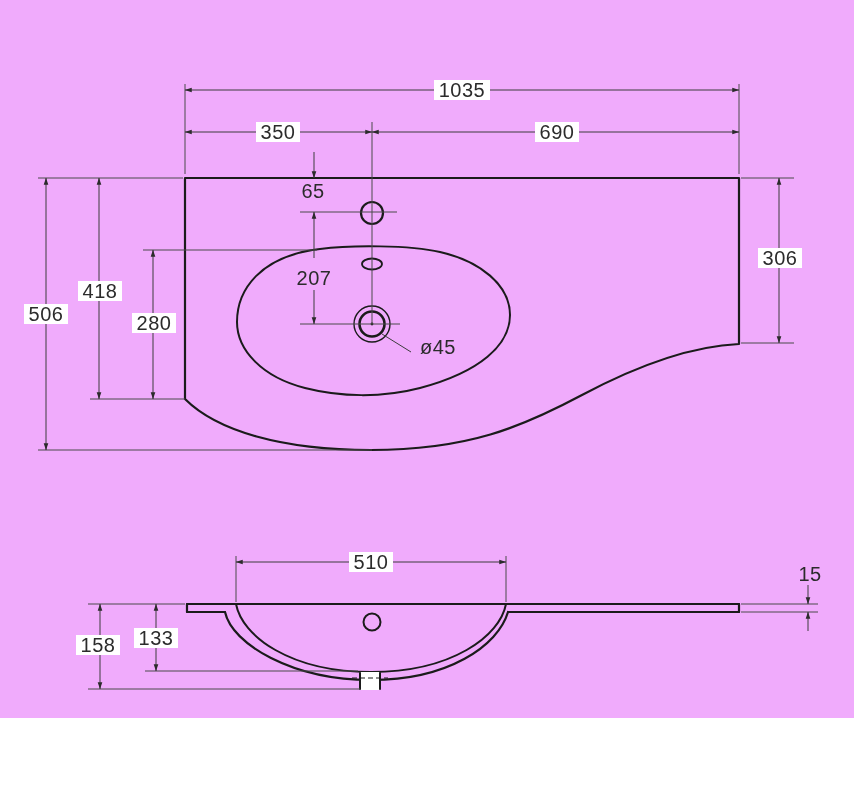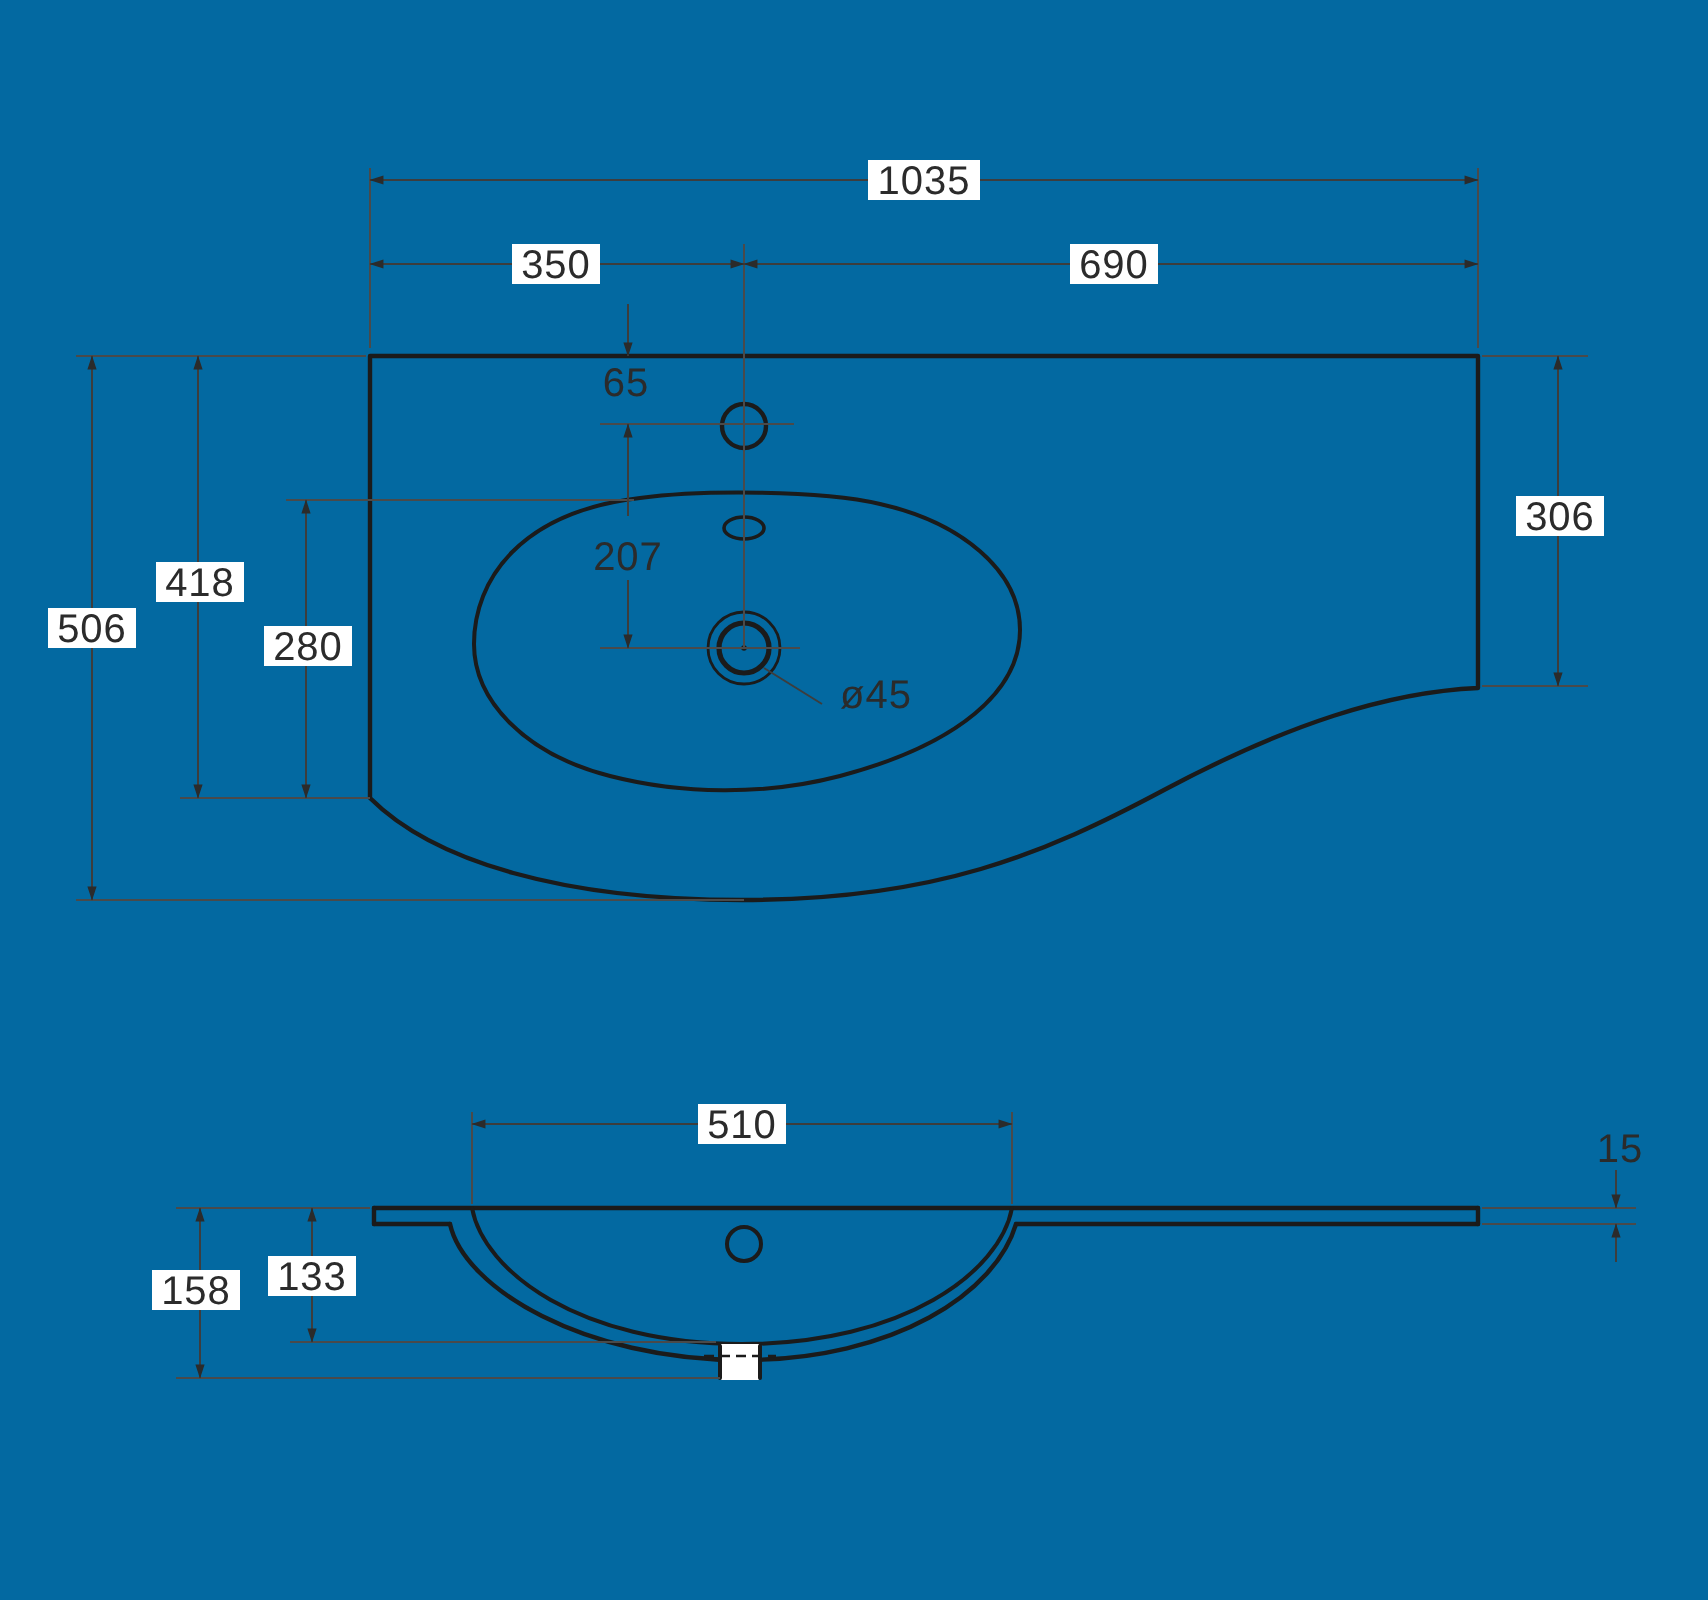--- a/index.html
+++ b/index.html
@@ -2,22 +2,22 @@
 <html><head>
 <meta charset="utf-8">
 <style>
   html, body {
     margin: 0;
     padding: 0;
     background: #ffffff;
   }
   .sheet {
     width: 854px;
-    height: 800px;
-    background: #0369a1;
+    height: 718px;
+    background: #f0abfc;
     position: relative;
     font-family: "Liberation Sans", sans-serif;
   }
   svg { display: block; }
 
   .outline {
     fill: none;
     stroke: #1b1b1b;
     stroke-width: 2.2;
     stroke-linejoin: round;

